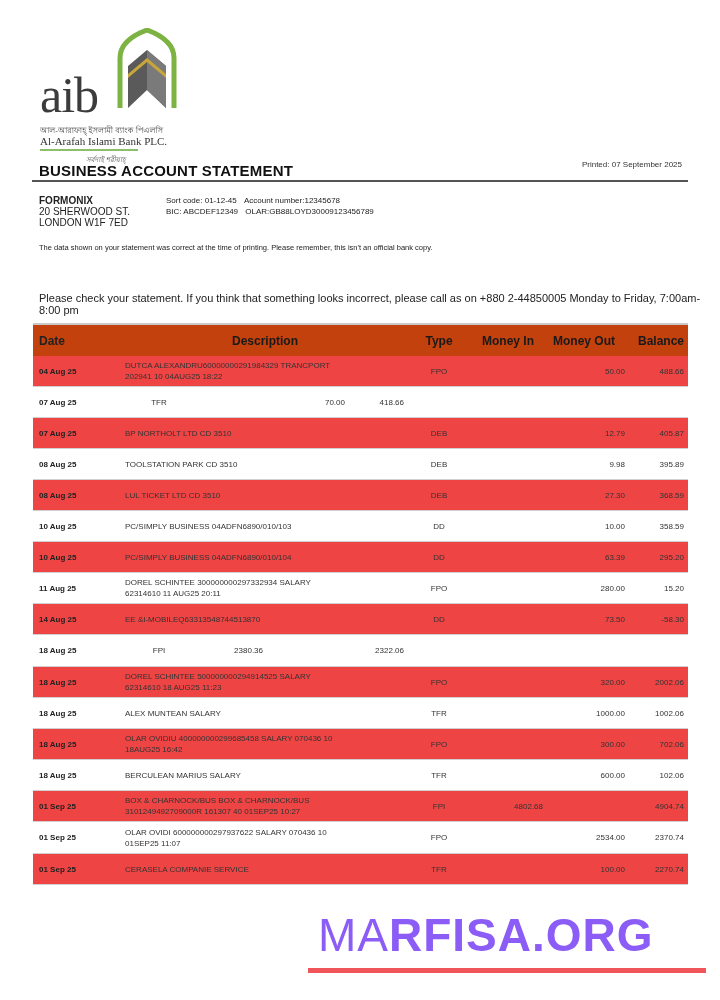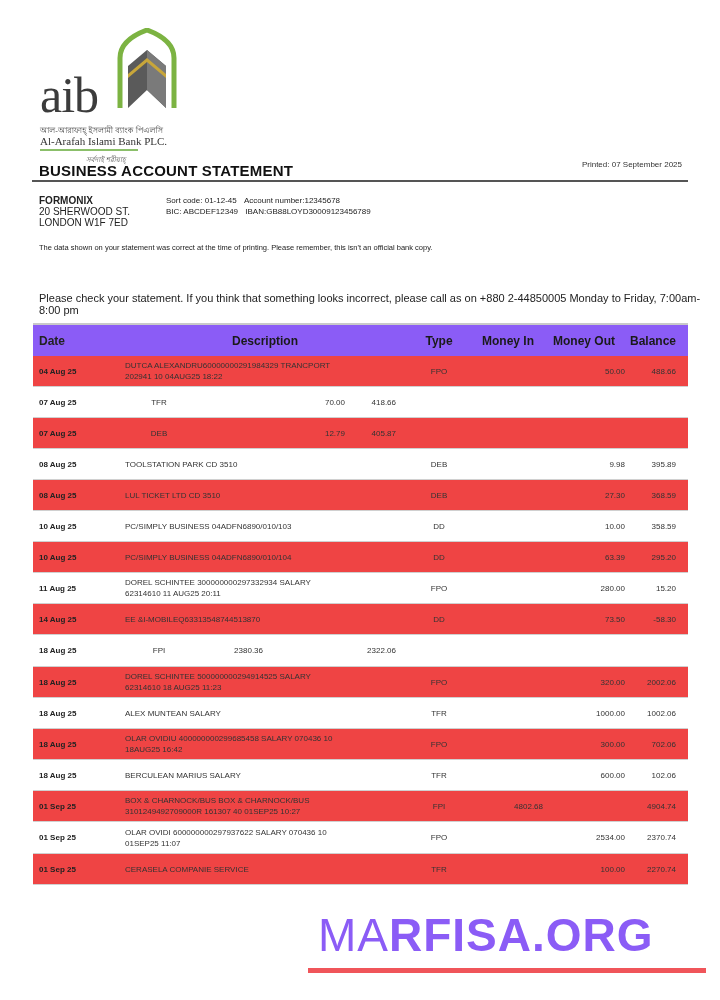--- a/index.html
+++ b/index.html
@@ -20,31 +20,31 @@
 
     .addr { position: absolute; left: 39px; top: 195px; font-size: 10px; line-height: 11px; color: #222; }
     .addr .company { font-weight: bold; }
     .acct { position: absolute; left: 166px; top: 195px; font-size: 8px; line-height: 11px; color: #222; }
     .acct span + span { margin-left: 5px; }
 
     .note1 { position: absolute; left: 39px; top: 243px; font-size: 7.5px; color: #222; }
     .note2 { position: absolute; left: 39px; top: 292px; font-size: 11px; color: #222; }
 
     .table { position: absolute; left: 33px; top: 323px; width: 655px; }
-    .thead { display: flex; height: 33px; background: #8b5cf6; border-top: 2px solid #c9c9c9; align-items: center; }
+    .thead { display: flex; height: 33px; background: #c2410c; border-top: 2px solid #c9c9c9; align-items: center; }
     .th { font-size: 12px; font-weight: bold; color: #1a1a1a; }
     .row { display: flex; align-items: center; border-bottom: 1px solid #d0d0d0; }
     .row.alt { background: #ef4444; }
     .cell { font-size: 8px; color: #333; line-height: 11px; }
     .c-date { width: 92px; padding-left: 6px; font-weight: bold; color: #222; }
     .c-desc { width: 280px; padding-left: 0; }
     .c-type { width: 68px; text-align: center; }
     .c-in { width: 70px; text-align: right; }
     .c-out { width: 82px; text-align: right; }
-    .c-bal { width: 63px; text-align: right; padding-right: 12px; }
+    .c-bal { width: 63px; text-align: right; padding-right: 4px; }
     .thead .c-date { font-weight: bold; font-size: 12px; }
     .thead .c-desc { padding-left: 0; }
     .thead .c-type, .thead .c-in, .thead .c-out { text-align: center; }
 
     .watermark { position: absolute; left: 306px; top: 912px; font-size: 46px; font-weight: bold; color: #8b5cf6; letter-spacing: 1px; line-height: 1; margin-left: 12px; }
     .watermark .light { font-weight: normal; }
     .wm-underline { position: absolute; left: 308px; top: 968px; width: 398px; height: 5px; background: #f0555a; }
   </style>
 </head>
 <body>
@@ -73,21 +73,21 @@
   <div>LONDON W1F 7ED</div>
 </div>
 
 <div class="acct">
   <div>
     <span>Sort code: 01-12-45</span>
     <span>Account number:12345678</span>
   </div>
   <div>
     <span>BIC: ABCDEF12349</span>
-    <span>IBAN:GB88LOYD30009123456789</span>
+    <span>OLAR:GB88LOYD30009123456789</span>
   </div>
 </div>
 
 <div class="note1">The data shown on your statement was correct at the time of printing. Please remember, this isn't an official bank copy.</div>
 <div class="note2">Please check your statement. If you think that something looks incorrect, please call as on +880 2-44850005 Monday to Friday, 7:00am-8:00 pm</div>
 
 <div class="table">
   <div class="thead">
     <div class="th c-date">Date</div>
     <div class="th c-desc" style="padding-left:0;text-align:center;">Description</div>
@@ -110,20 +110,23 @@
       </div>
       <div class="row" style="height: 31px;">
         <div class="cell c-date">07 Aug 25</div>
         <div class="cell c-type">TFR</div>
         <div class="cell c-in"></div>
         <div class="cell c-out">70.00</div>
         <div class="cell c-bal">418.66</div>
       </div>
       <div class="row alt" style="height: 31px;">
         <div class="cell c-date">07 Aug 25</div>
+        <div class="cell c-desc">
+          <div>BP NORTHOLT LTD CD 3510</div>
+        </div>
         <div class="cell c-type">DEB</div>
         <div class="cell c-in"></div>
         <div class="cell c-out">12.79</div>
         <div class="cell c-bal">405.87</div>
       </div>
       <div class="row" style="height: 31px;">
         <div class="cell c-date">08 Aug 25</div>
         <div class="cell c-desc">
           <div>TOOLSTATION PARK CD 3510</div>
         </div>

